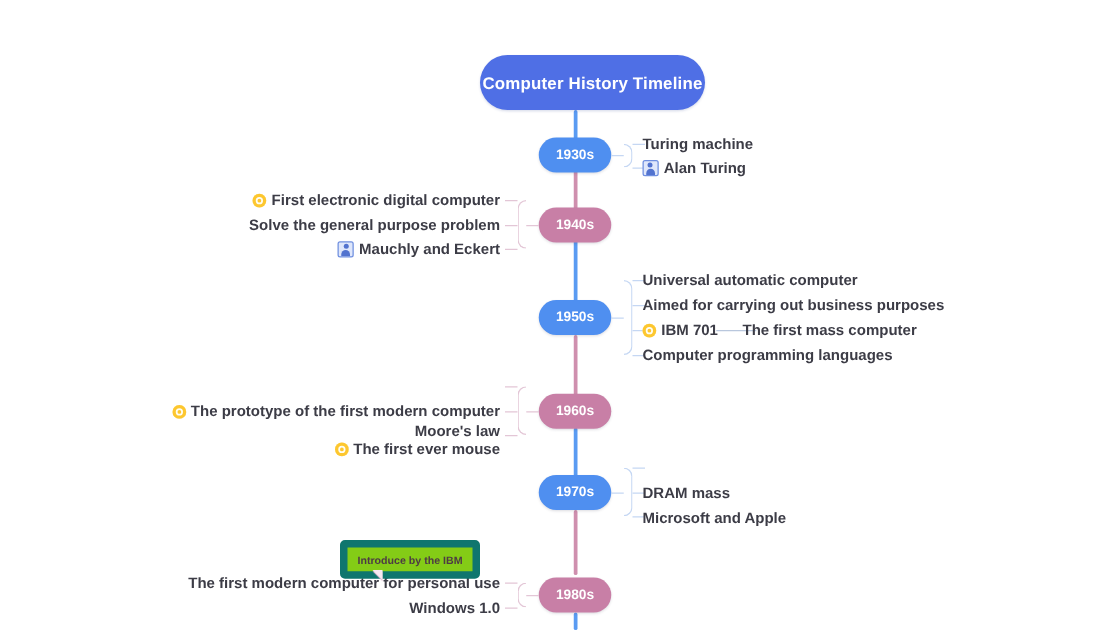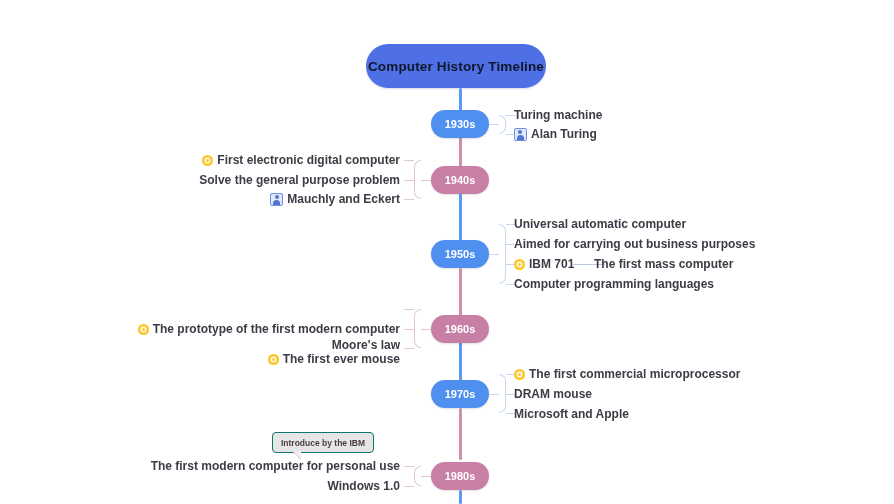--- a/index.html
+++ b/index.html
@@ -20,27 +20,27 @@
   }
   
   .trunk-seg {
     position: absolute;
     width: 3px;
     border-radius: 2px;
   }
   
   #root-node {
     position: absolute;
-    left: 366px;
+    left: 384px;
     top: 44px;
     width: 180px;
     height: 44px;
     border-radius: 22px;
     background: #4f6fe5;
-    color: #0f172a;
+    color: #ffffff;
     font-size: 13.5px;
     font-weight: bold;
     display: flex;
     align-items: center;
     justify-content: center;
     letter-spacing: .15px;
     box-shadow: 0 1px 2px rgba(40,60,140,.18);
   }
   
   .decade {
@@ -152,22 +152,22 @@
     background: #b9c7dd;
   }
 
   
   #callout {
     position: absolute;
     left: 272px;
     top: 432px;
     width: 100px;
     height: 19px;
-    background: #e5e5e5;
-    border: 1px solid #0f766e;
+    background: #84cc16;
+    border: 6px solid #0f766e;
     border-radius: 4px;
     display: flex;
     align-items: center;
     justify-content: center;
     font-size: 8.5px;
     font-weight: bold;
     color: #4d3b44;
     white-space: nowrap;
   }
   #callout .tail {
@@ -281,26 +281,22 @@
   </div>
 
   <div class="decade blue" style="left:431px; top:380px;">
     <span>1970s</span>
   </div>
   <div class="stub" style="left:489px; top:393.5px; width:10px;"></div>
   <div class="bracket right" style="left:499px; top:374px; width:7px; height:39px;"></div>
   <div class="tick" style="left:506px; top:373.5px;"></div>
   <div class="tick" style="left:506px; top:393.5px;"></div>
   <div class="tick" style="left:506px; top:412.5px;"></div>
-  <div class="leaf" style="left:514px; top:367px;">
-    <span class="ring-icon"></span>
-    <span>The first commercial microprocessor</span>
-  </div>
   <div class="leaf" style="left:514px; top:387px;">
-    <span>DRAM mouse</span>
+    <span>DRAM mass</span>
   </div>
   <div class="leaf" style="left:514px; top:407px;">
     <span>Microsoft and Apple</span>
   </div>
 
   <div class="decade pink" style="left:431px; top:462px;">
     <span>1980s</span>
   </div>
   <div class="stub pinkline" style="left:421px; top:475.5px; width:10px;"></div>
   <div class="bracket left pinkline" style="left:414px; top:466px; width:7px; height:20px;"></div>

